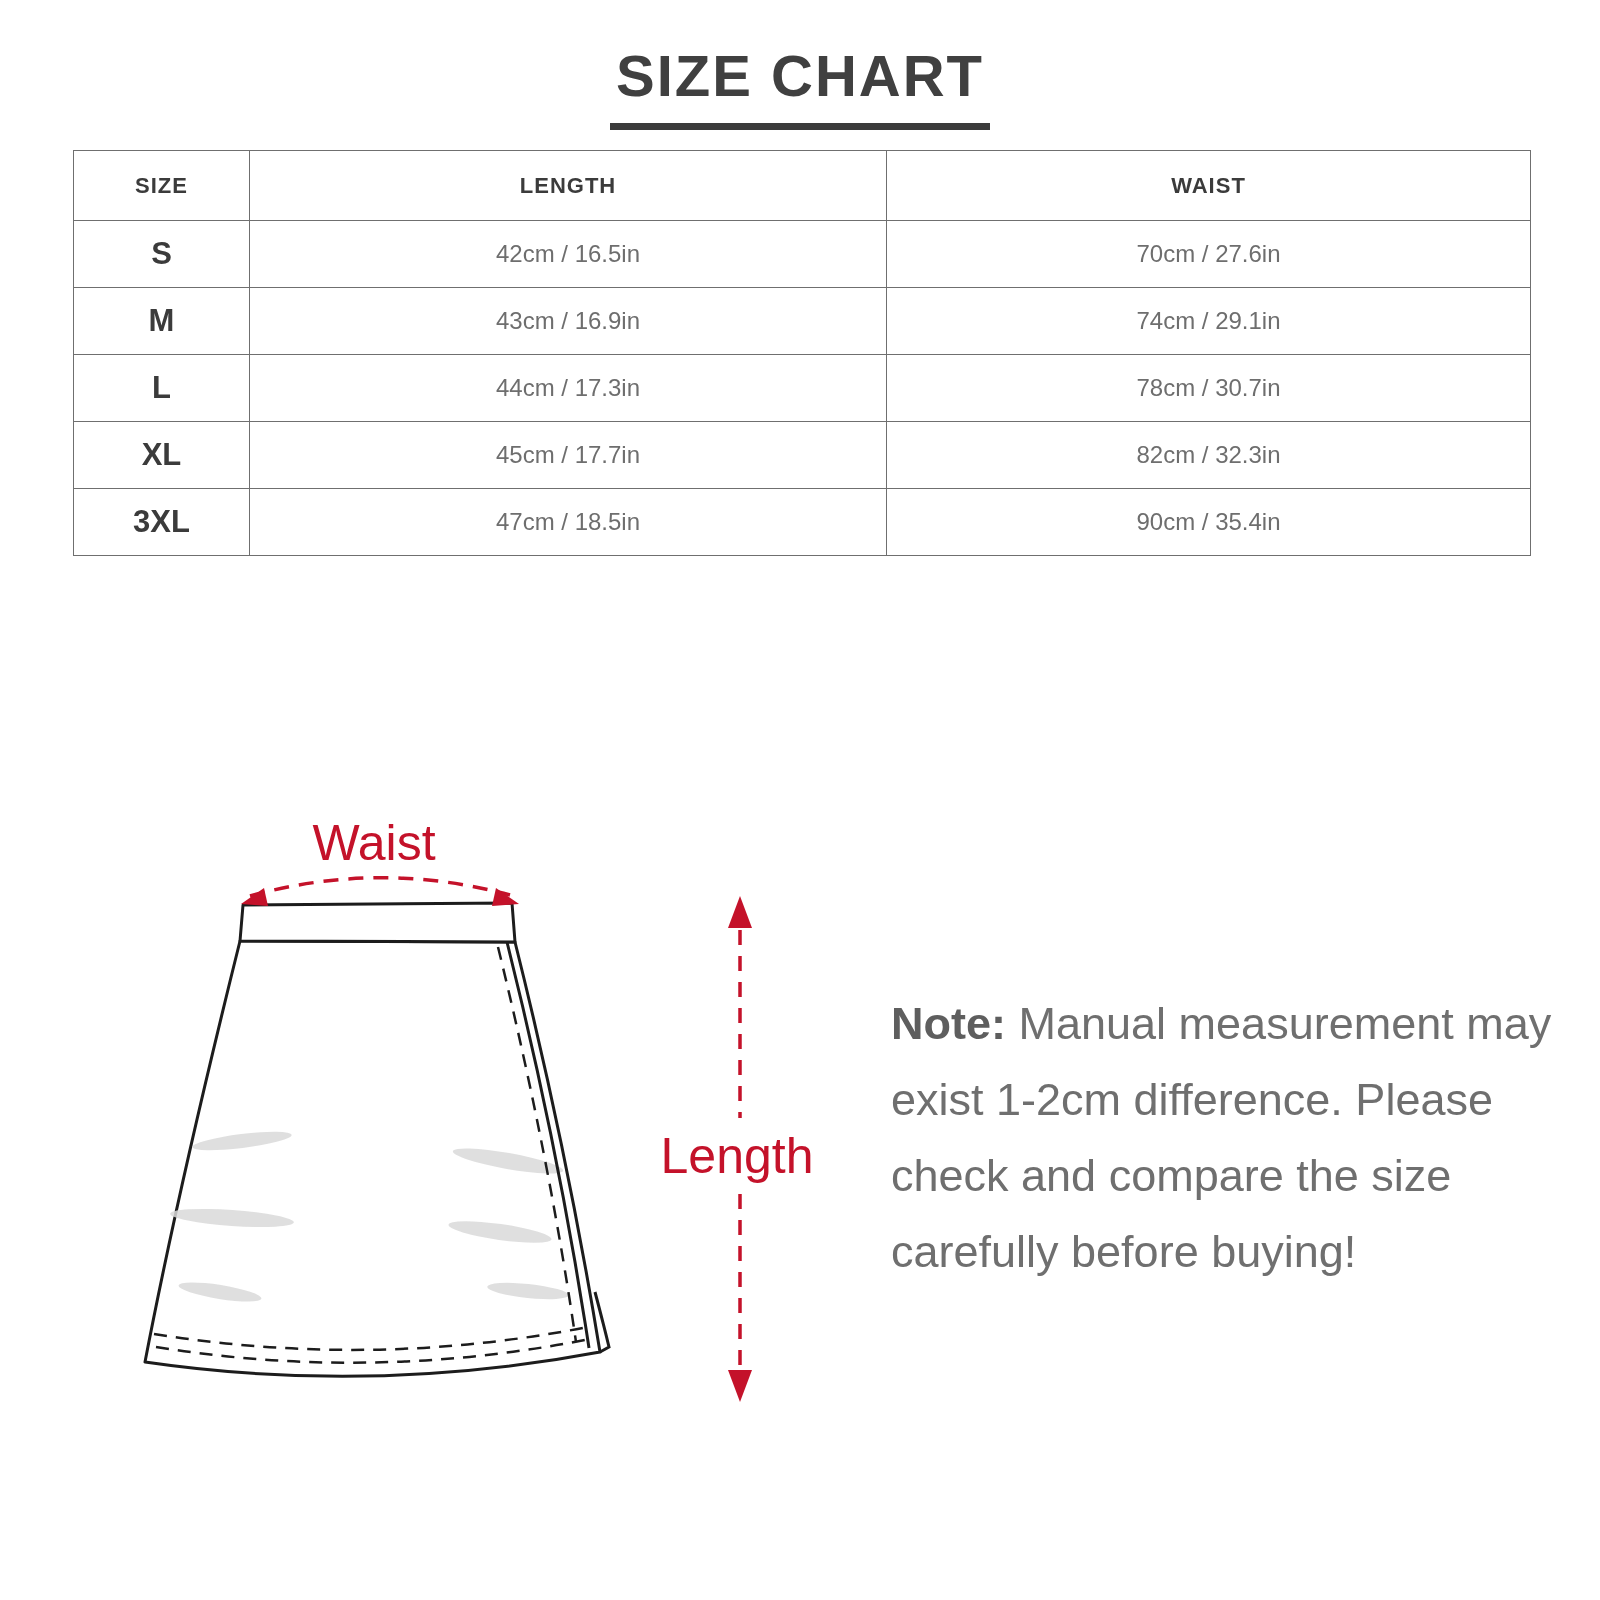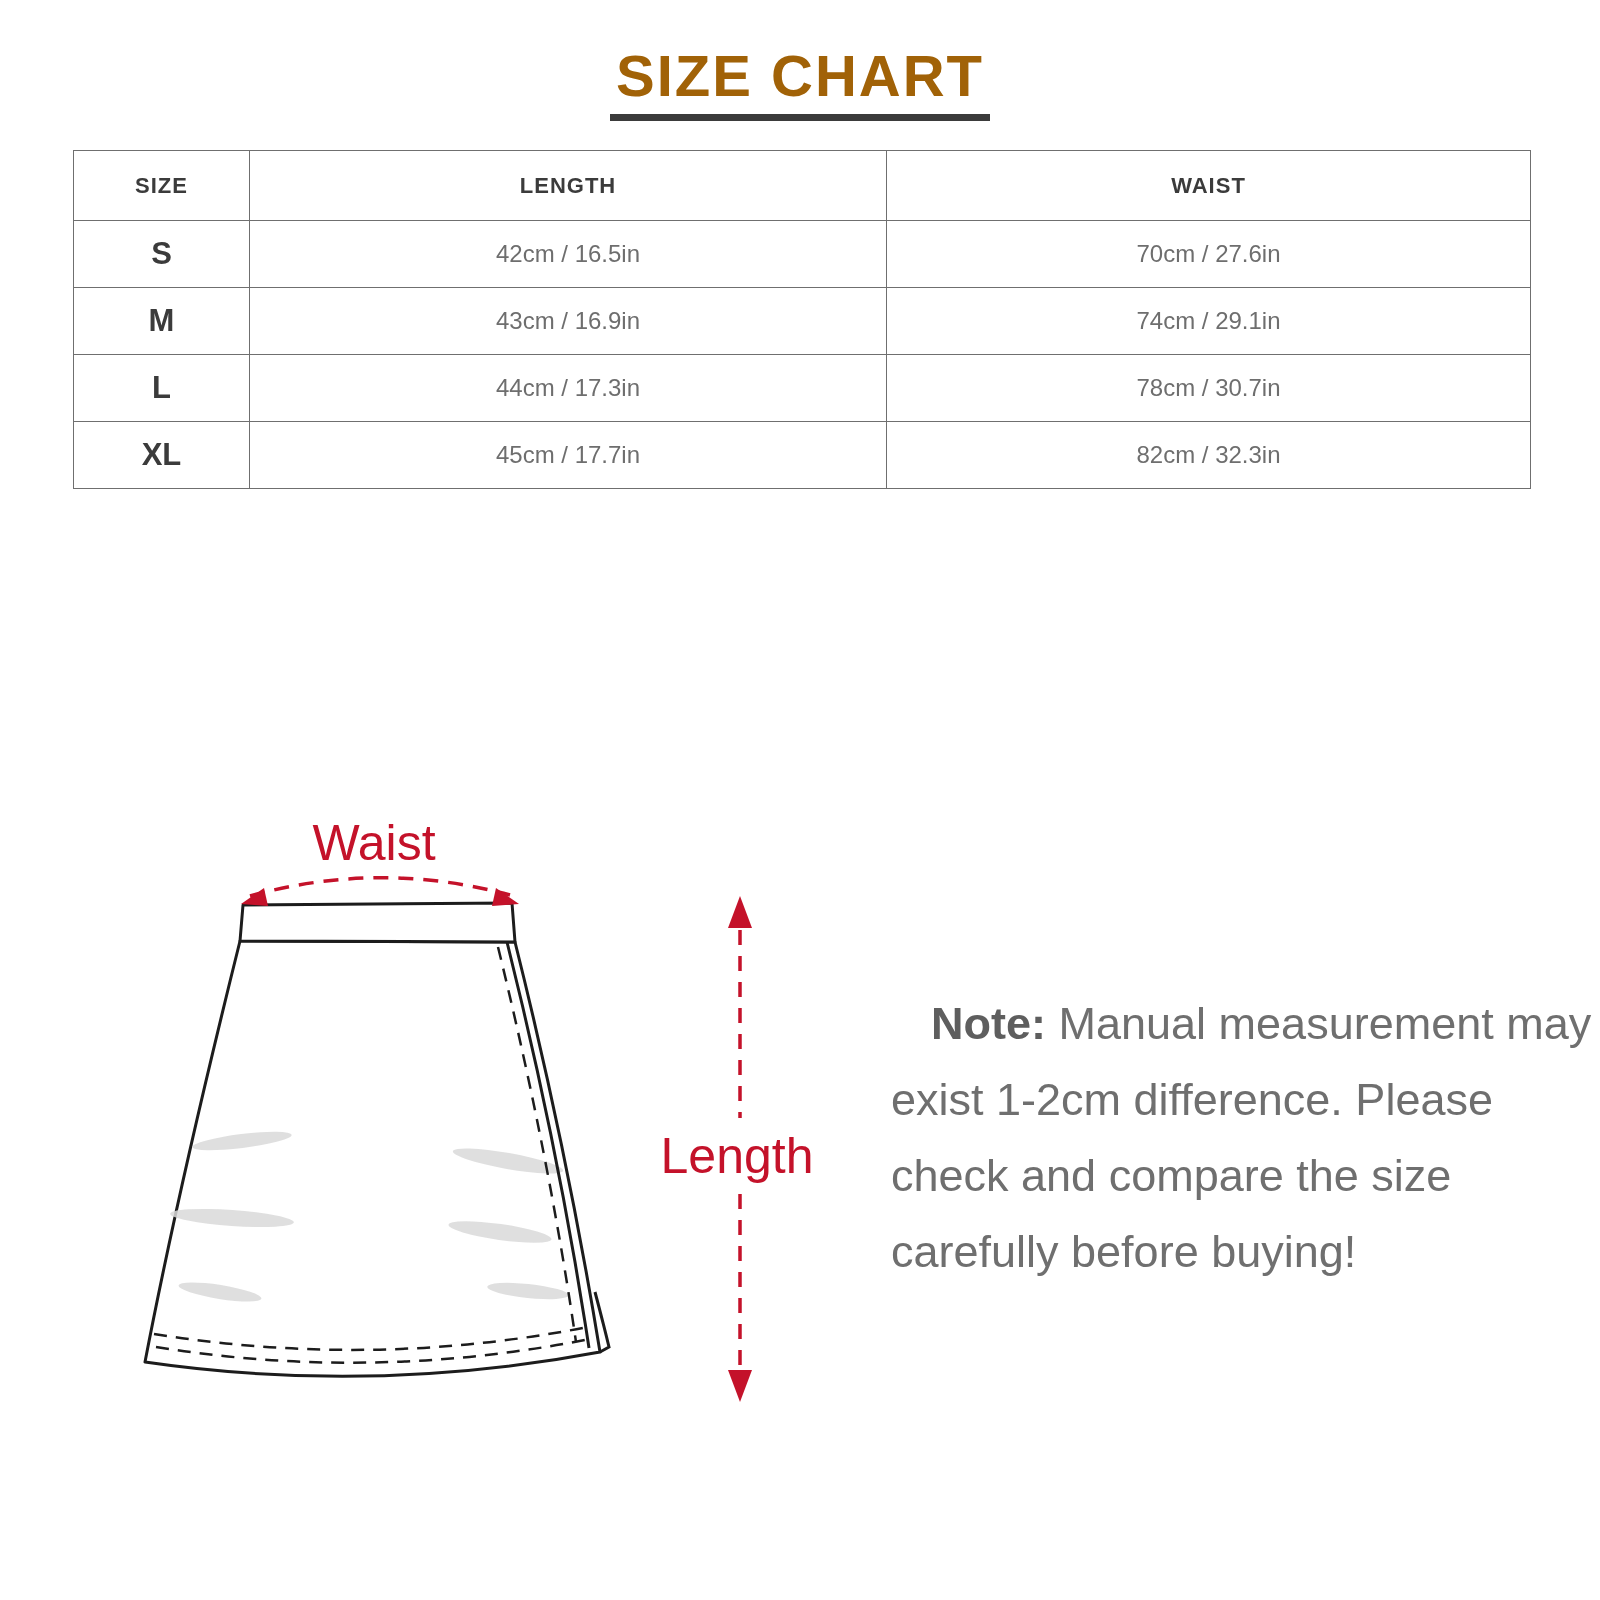--- a/index.html
+++ b/index.html
@@ -11,25 +11,25 @@
     overflow: hidden;
   }
 
   
   .title {
     position: absolute;
     top: 42px; left: 50%;
     transform: translateX(-50%);
     font-size: 58px;
     font-weight: bold;
-    color: #a16207;
+    color: #404040;
     letter-spacing: 2px;
     white-space: nowrap;
     border-bottom: 7px solid #3b3b3b;
-    padding: 0 6px 5px 6px;
+    padding: 0 6px 14px 6px;
   }
 
   
   .size-table {
     position: absolute;
     left: 73px; top: 150px;
     width: 1457px;
     border-collapse: collapse;
     table-layout: fixed;
   }
@@ -75,21 +75,20 @@
     position: absolute;
     left: 891px; top: 986px;
     width: 660px;
     font-size: 45px;
     line-height: 76px;
     color: #6f6f6f;
   }
   .note-label {
     font-weight: bold;
     color: #5e5e5e;
-    margin-left: 40px;
   }
   .note-line { white-space: nowrap; }
 </style>
 </head>
 <body>
 
 <div class="title">SIZE CHART</div>
 
 <table class="size-table">
   <colgroup>
@@ -117,20 +116,25 @@
     </tr>
     <tr>
       <td class="size-cell">L</td>
       <td>44cm / 17.3in</td>
       <td>78cm / 30.7in</td>
     </tr>
     <tr>
       <td class="size-cell">XL</td>
       <td>45cm / 17.7in</td>
       <td>82cm / 32.3in</td>
+    </tr>
+    <tr>
+      <td class="size-cell">3XL</td>
+      <td>47cm / 18.5in</td>
+      <td>90cm / 35.4in</td>
     </tr>
   </tbody>
 </table>
 
 <svg class="diagram-svg" viewBox="0 0 780 640" xmlns="http://www.w3.org/2000/svg">
 
   <g>
     <path d="M140,171 Q78,420 45,592 Q272,625 500,582 Q467,380 415,172 Z" fill="#ffffff" stroke="#1c1c1c" stroke-width="3" stroke-linejoin="round"></path>
 
     <g fill="#dadada" opacity="0.85">

